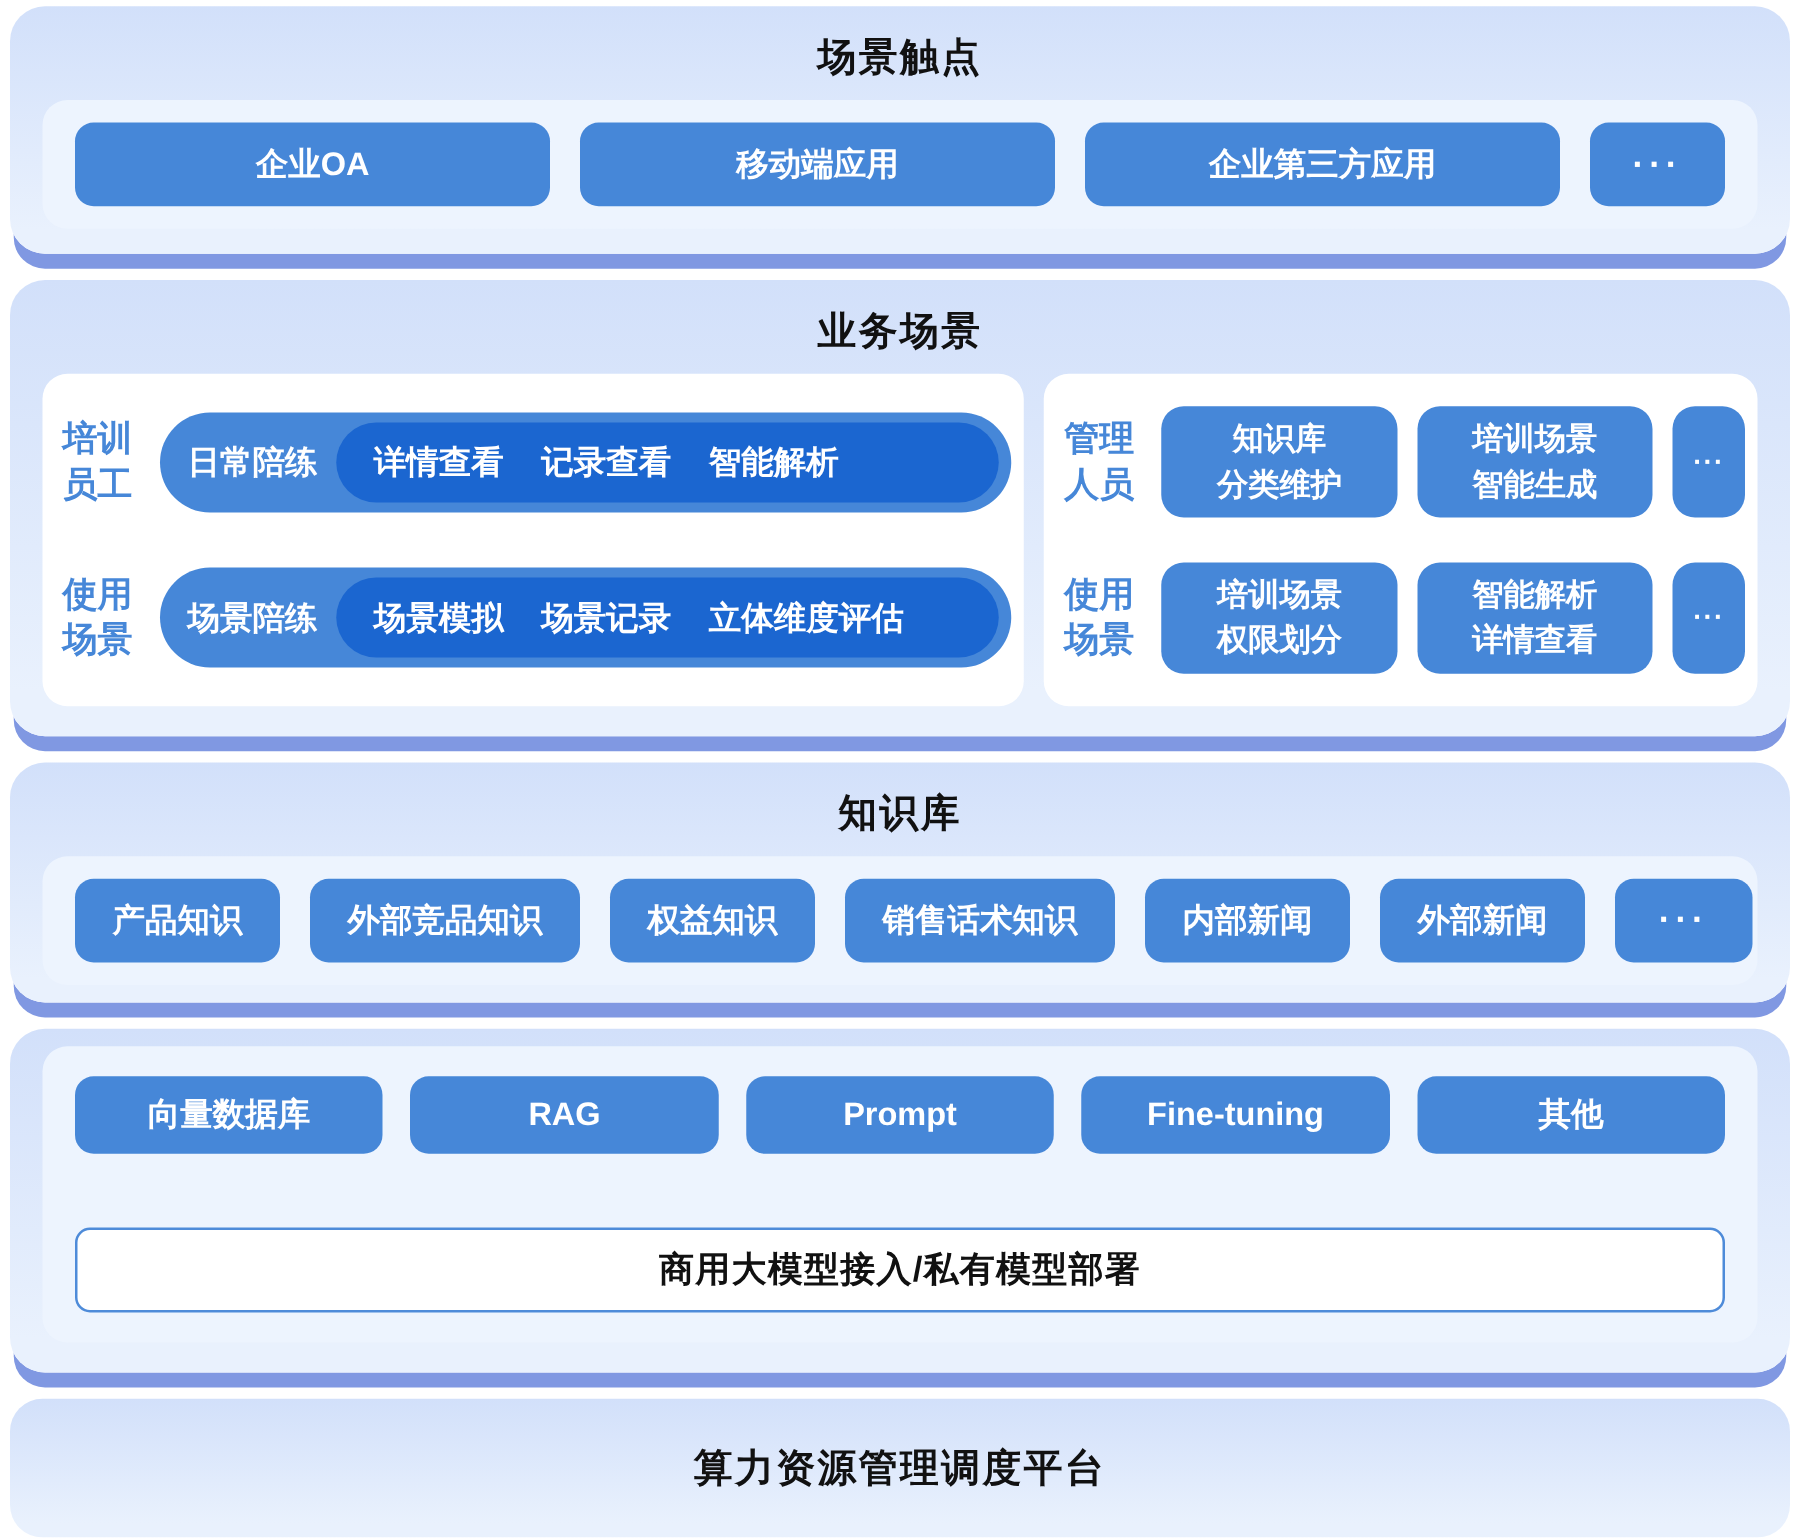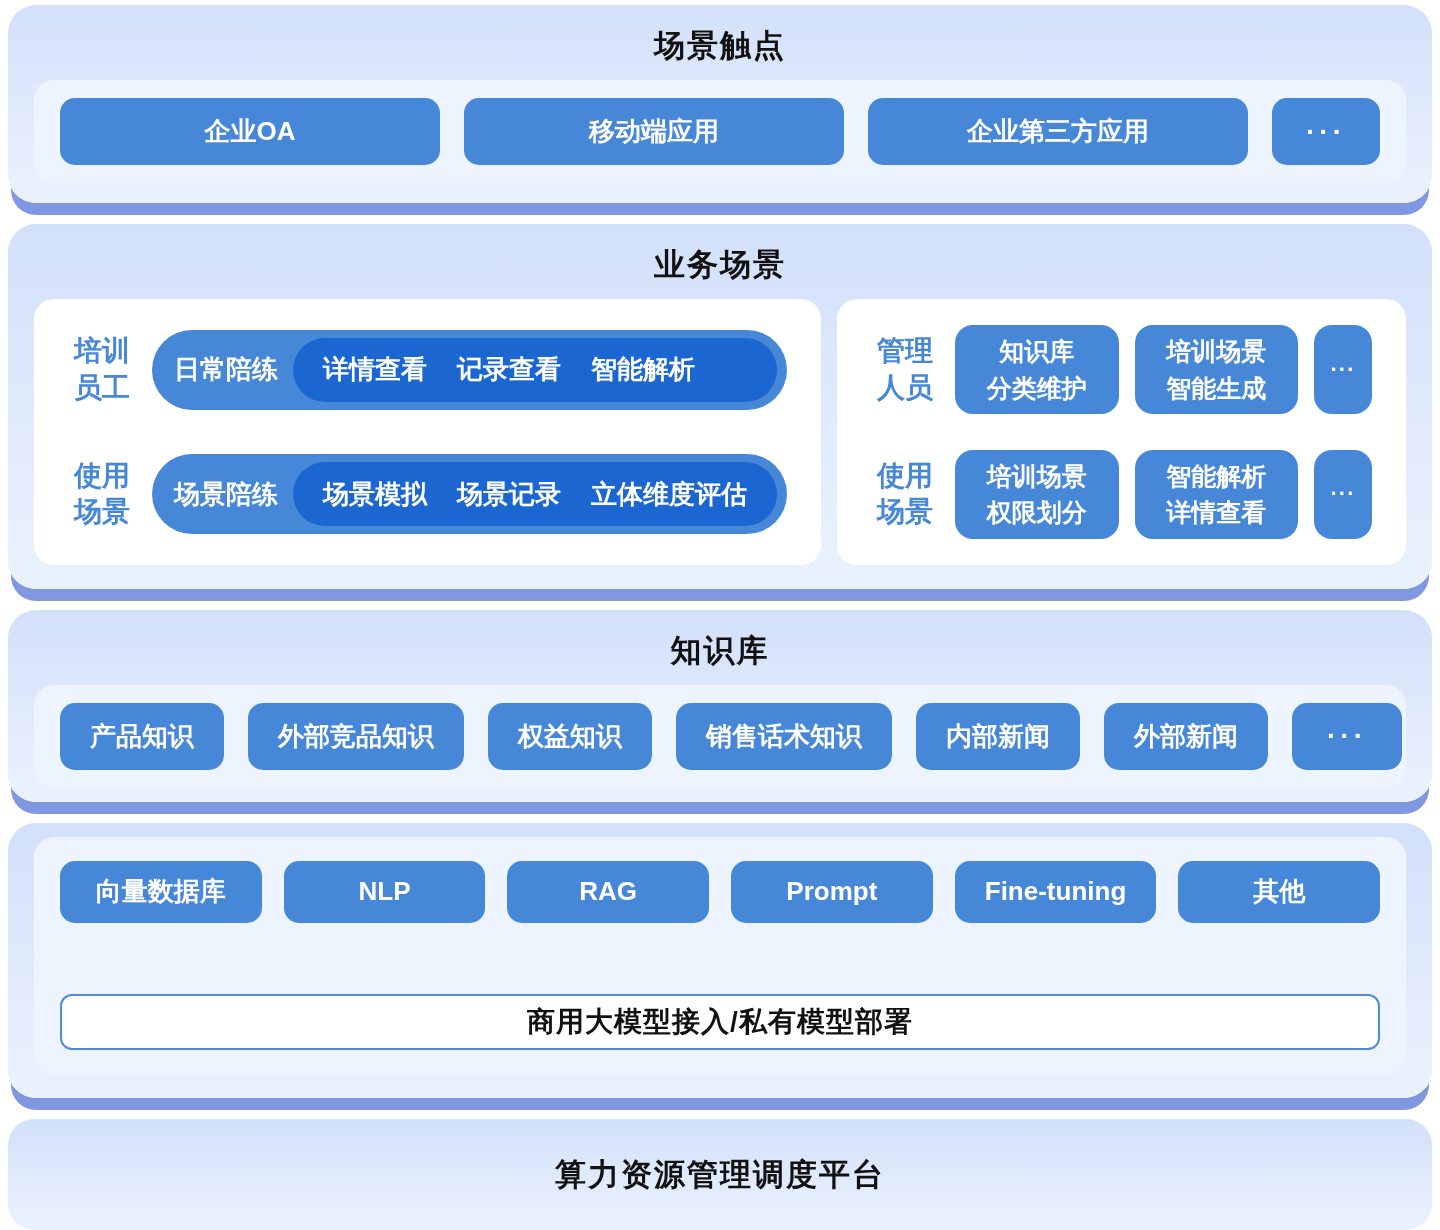--- a/index.html
+++ b/index.html
@@ -40,21 +40,21 @@
     flex: 1 1 0; white-space: nowrap; padding: 0 20px;
   }
   .btn.more { flex: 0 0 108px; font-size: 28px; font-weight: 700; letter-spacing: 4px; padding: 0; }
   .inner-box.fit .btn { flex: 1 1 auto; padding: 0 30px; }
   .inner-box.fit .btn.more { flex: 0 0 110px; }
 
   
   .panels { flex: 1; display: flex; gap: 16px; }
   .panel {
     background: #ffffff; border-radius: 20px;
-    padding: 26px 34px; display: flex; flex-direction: column; gap: 36px;
+    padding: 26px 10px; display: flex; flex-direction: column; gap: 36px;
   }
   .panel.left { flex: 1.39; }
   .panel.right { flex: 1; }
   .prow { flex: 1; display: flex; align-items: center; gap: 16px; }
   .prow-label {
     flex: 0 0 68px; text-align: center;
     color: #4687d8; font-weight: 700; font-size: 28px; line-height: 1.3;
     white-space: pre-line;
   }
   .pill {
@@ -78,21 +78,21 @@
 
   
   .model-box {
     flex: 1; background: #edf4fe; border-radius: 20px;
     display: flex; flex-direction: column; justify-content: space-between;
     gap: 22px; padding: 24px 26px;
   }
   .model-row { display: flex; gap: 22px; }
   .model-row .btn { height: 62px; }
   .model-bar {
-    height: 56px; background: #ffffff;
+    height: 68px; background: #ffffff;
     border: 2px solid #4e8bd9; border-radius: 12px;
     display: flex; align-items: center; justify-content: center;
     font-size: 28px; font-weight: 700; color: #111; letter-spacing: 1px;
   }
 
   
   .l1 { height: 198px; }
   .l2 { height: 368px; }
   .l3 { height: 192px; }
   .l4 { height: 278px; }
@@ -176,21 +176,20 @@
     <div class="btn">内部新闻</div>
     <div class="btn">外部新闻</div>
     <div class="btn more">···</div>
   </div>
 </section>
 
 <section class="layer l4">
   <div class="model-box">
     <div class="model-row">
       <div class="btn">向量数据库</div>
-      <div class="btn">NLP</div>
       <div class="btn">RAG</div>
       <div class="btn">Prompt</div>
       <div class="btn">Fine-tuning</div>
       <div class="btn">其他</div>
     </div>
     <div class="model-bar">商用大模型接入/私有模型部署</div>
   </div>
 </section>
 
 <section class="layer flat l5">

